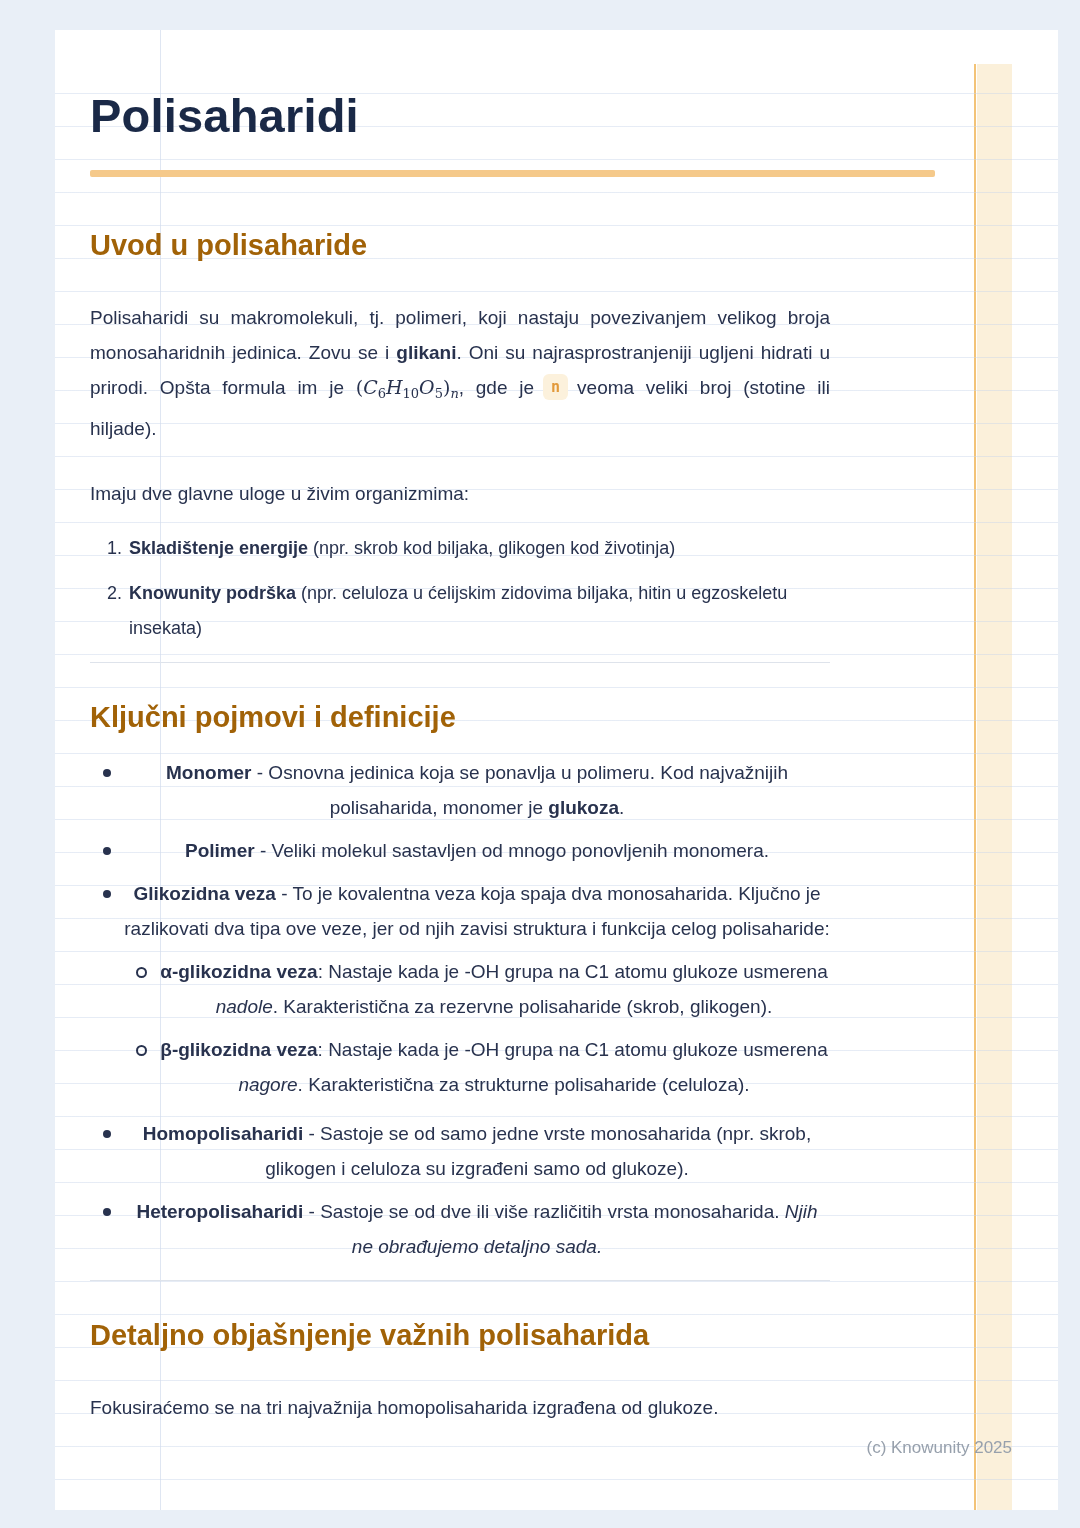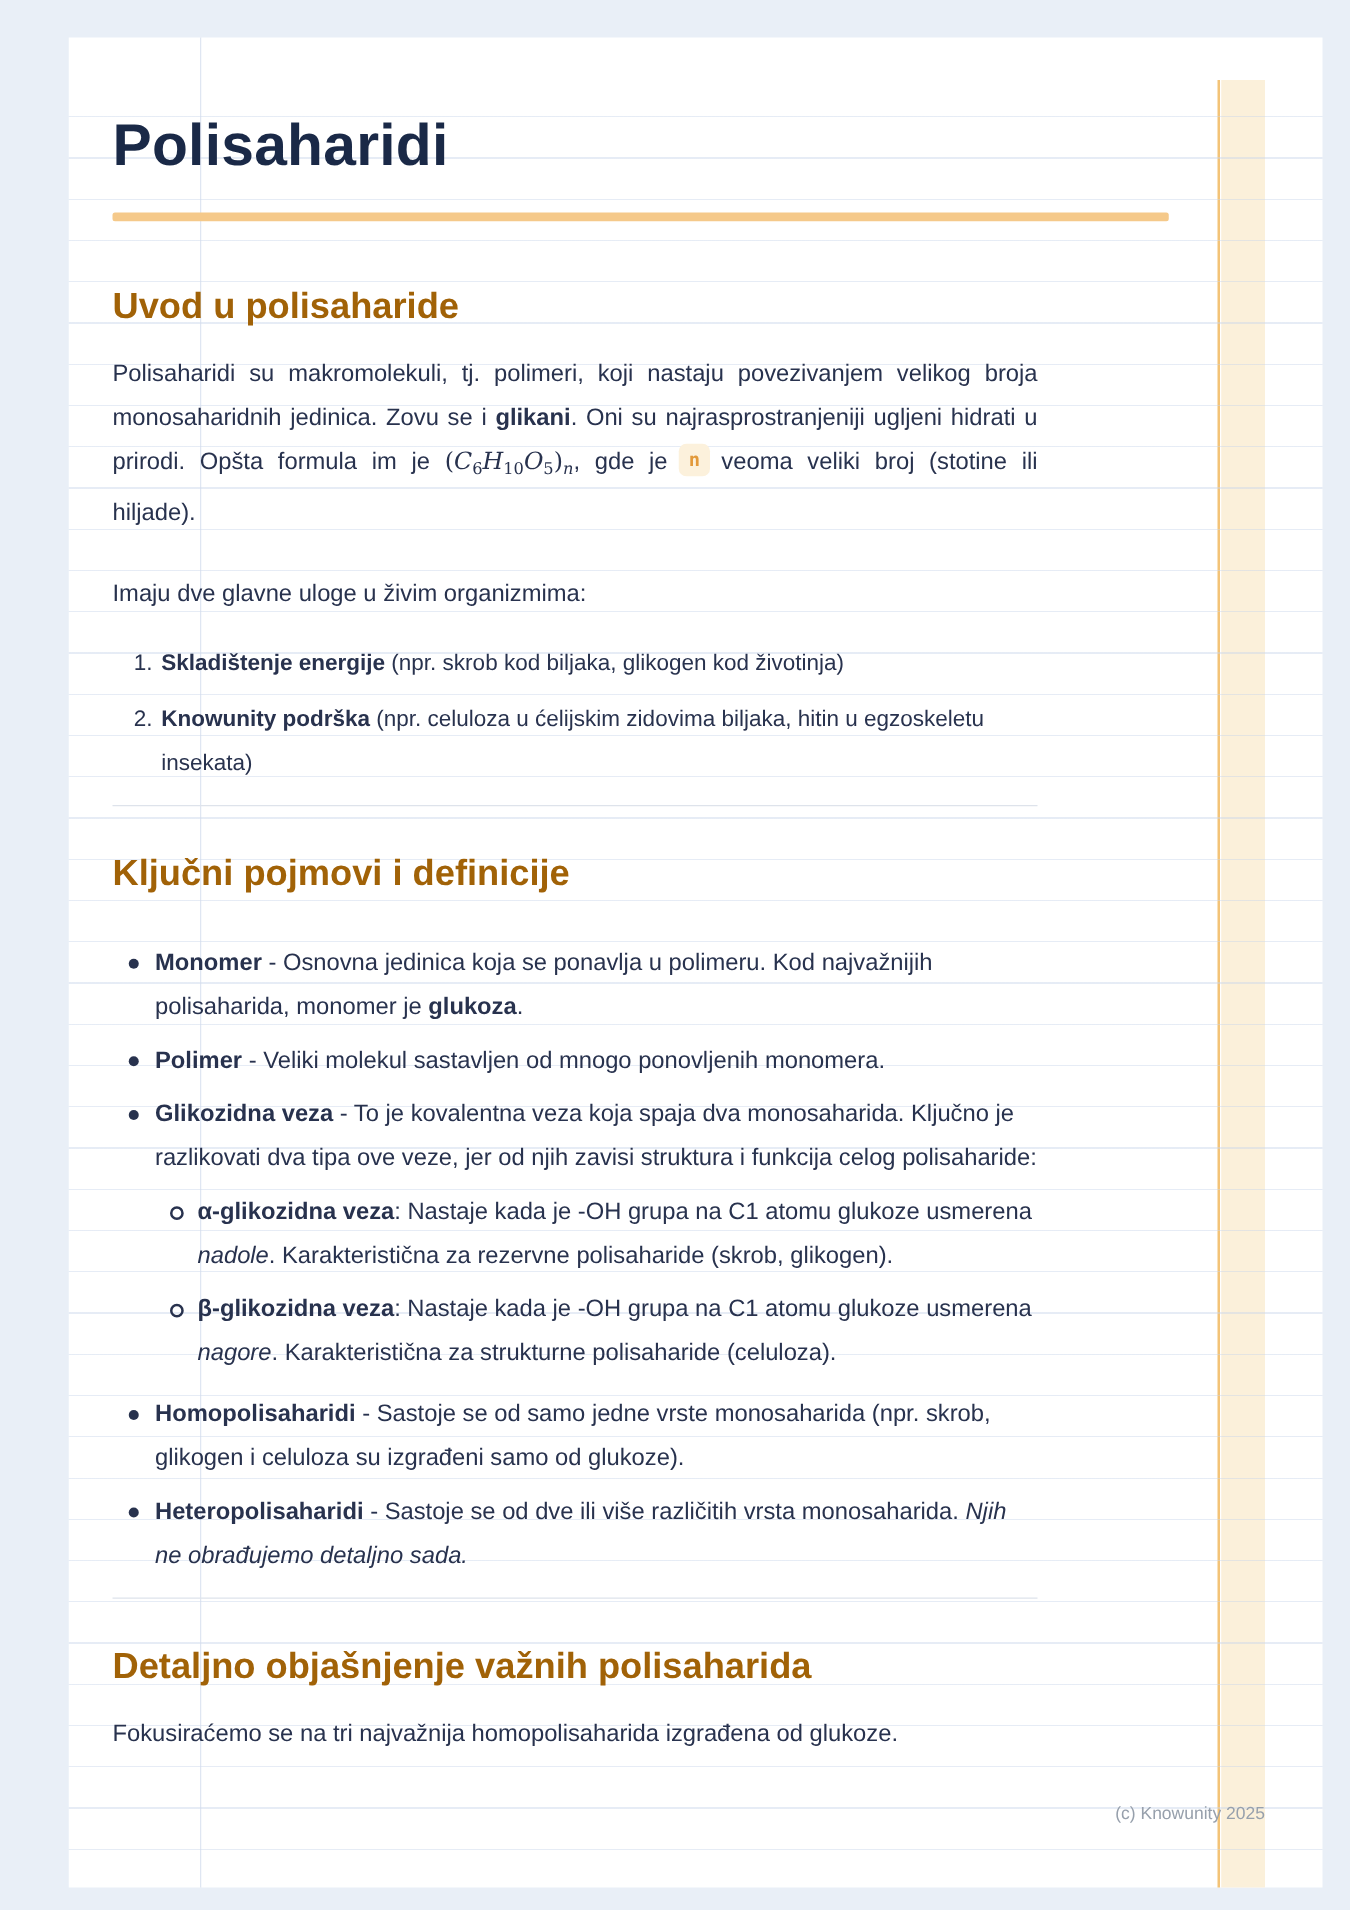--- a/index.html
+++ b/index.html
@@ -10,43 +10,43 @@
   .accent-line{position:absolute;left:919px;top:34px;bottom:0;width:2px;background:#f3c377;}
   .ruling{position:absolute;left:0;right:0;top:31px;bottom:0;
           background:repeating-linear-gradient(to bottom,transparent 0 32px,rgba(200,213,234,0.45) 32px 33px);}
   .margin-line{position:absolute;left:105px;top:0;bottom:0;width:1px;background:rgba(210,220,236,0.7);}
   .content{position:relative;z-index:2;padding-left:35px;}
   h1{margin:62px 0 0;font-size:47px;line-height:1;font-weight:700;color:#1a2947;letter-spacing:.2px;}
   .title-bar{margin-top:31px;width:845px;height:7px;background:#f5c98a;border-radius:2px;}
   h2{margin:38px 0 0;font-size:29px;line-height:1.15;font-weight:700;color:#a16207;}
   h2.intro{margin-top:52px;}
   .body{font-size:19px;line-height:35px;color:#28324e;width:740px;}
-  p.body{margin:20px 0 0;}
+  p.body{margin:38px 0 0;}
   p.justify{text-align:justify;}
   p.lead{margin-top:30px;}
   ol.roles{margin:20px 0 0;padding-left:37px;font-size:18px;line-height:35px;color:#28324e;}
   ol.roles li{padding-left:2px;margin-bottom:10px;width:700px;}
   hr.divider{border:none;border-top:1px solid #dee3eb;width:740px;margin:16px 0 0 0;}
-  ul.main{list-style:none;margin:36px 0 0;padding:0;}
+  ul.main{list-style:none;margin:20px 0 0;padding:0;text-align:center;}
   ul.main > li{position:relative;padding-left:34px;margin-bottom:8px;width:706px;}
   ul.main > li::before{content:"";position:absolute;left:13px;top:14px;width:8px;height:8px;
                        border-radius:50%;background:#28324e;}
   ul.sub{list-style:none;margin:8px 0 0;padding:0;}
   ul.sub > li{position:relative;padding-left:34px;margin-bottom:8px;width:672px;}
   ul.sub > li::before{content:"";position:absolute;left:12px;top:13px;width:7px;height:7px;
                       border-radius:50%;border:2px solid #28324e;background:transparent;}
   li.gap{margin-top:14px;}
   .b{font-weight:700;}
   .i{font-style:italic;}
   .m{font-family:"DejaVu Serif",serif;}
   .subsc{font-size:13px;vertical-align:-4px;}
   .badge{display:inline-block;background:#fcf1dc;color:#e2993a;font-weight:700;font-size:15px;
          line-height:15px;padding:6px 8px 5px;border-radius:6px;margin:0 9px;
          font-family:"DejaVu Sans Mono",monospace;vertical-align:2px;}
-  .footer{position:absolute;right:46px;bottom:52px;font-size:14px;color:#97a0ac;z-index:3;}
+  .footer{position:absolute;right:46px;bottom:52px;font-size:17px;color:#97a0ac;z-index:3;}
 </style>
 </head>
 <body>
 
 <div id="screen">
   <div class="card">
     <div class="accent-band"></div>
     <div class="accent-line"></div>
     <div class="ruling"></div>
     <div class="margin-line"></div>

